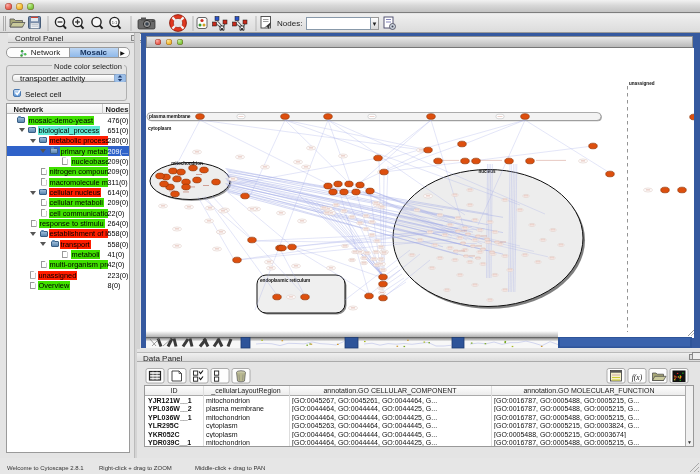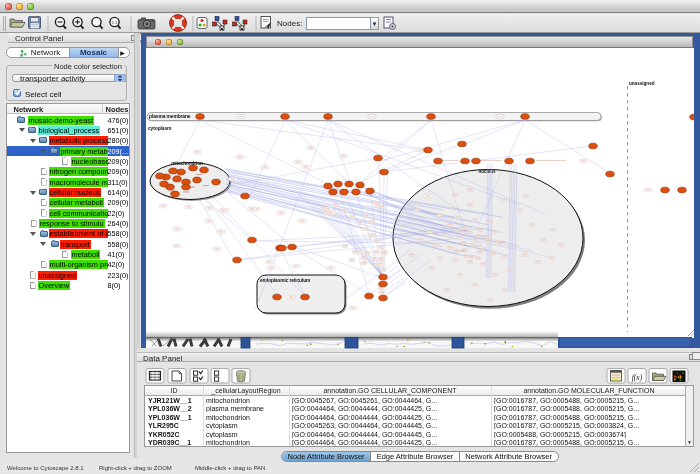--- a/index.html
+++ b/index.html
@@ -911,25 +911,20 @@
         </div>
 <div class="drow" style="top:42.5px">
           <span class="c1">YDR039C__1</span>
           <span class="c2">mitochondrion</span>
           <span class="c3">[GO:0044464, GO:0044444, GO:0044425, G...</span>
           <span class="c4">[GO:0016787, GO:0005488, GO:0005215, G...</span>
         </div>
     </div>
     <div id="dscroll"></div>
   </div>
-  <div id="btabs" style="left:144px; top:102px;">
-    <div class="sel">Node Attribute Browser</div>
-    <div class="mid">Edge Attribute Browser</div>
-    <div>Network Attribute Browser</div>
-  </div>
 </div>
 <div id="status" class="abs">
   <span style="left:7px">Welcome to Cytoscape 2.8.1</span>
   <span style="left:99px">Right-click + drag to ZOOM</span>
   <span style="left:195px">Middle-click + drag to PAN</span>
   <svg style="position:absolute; right:0; top:-2px" width="12" height="12">
       <path d="M11 2 L2 11 M11 6 L6 11 M11 10 L10 11" stroke="#aaa" stroke-width="1" fill="none"></path>
     </svg>
 </div>
 

